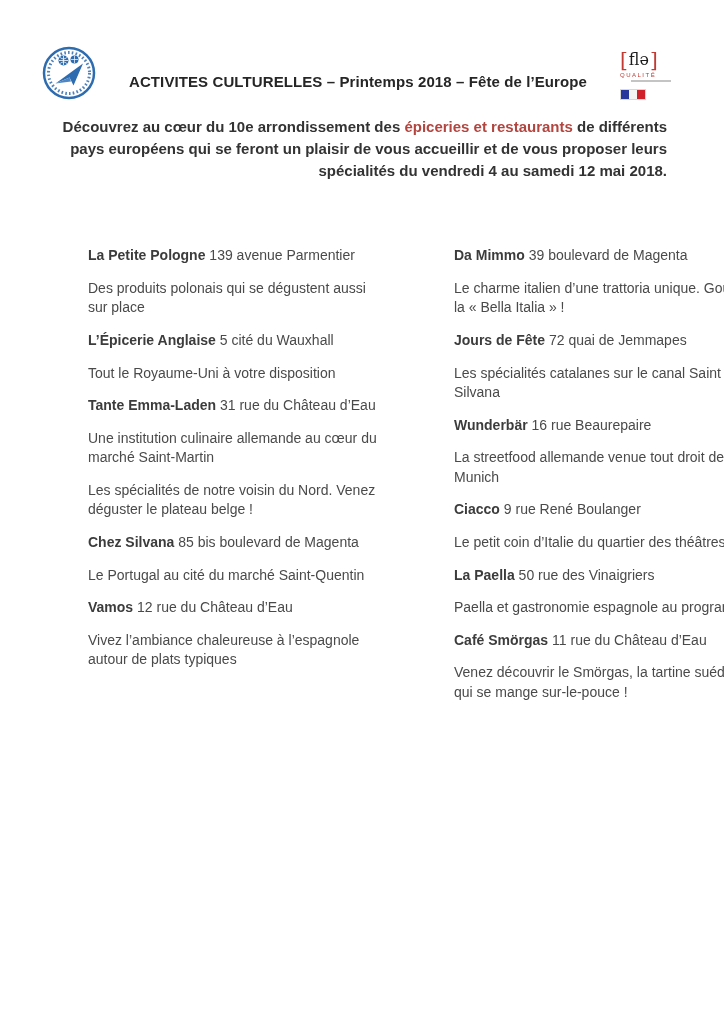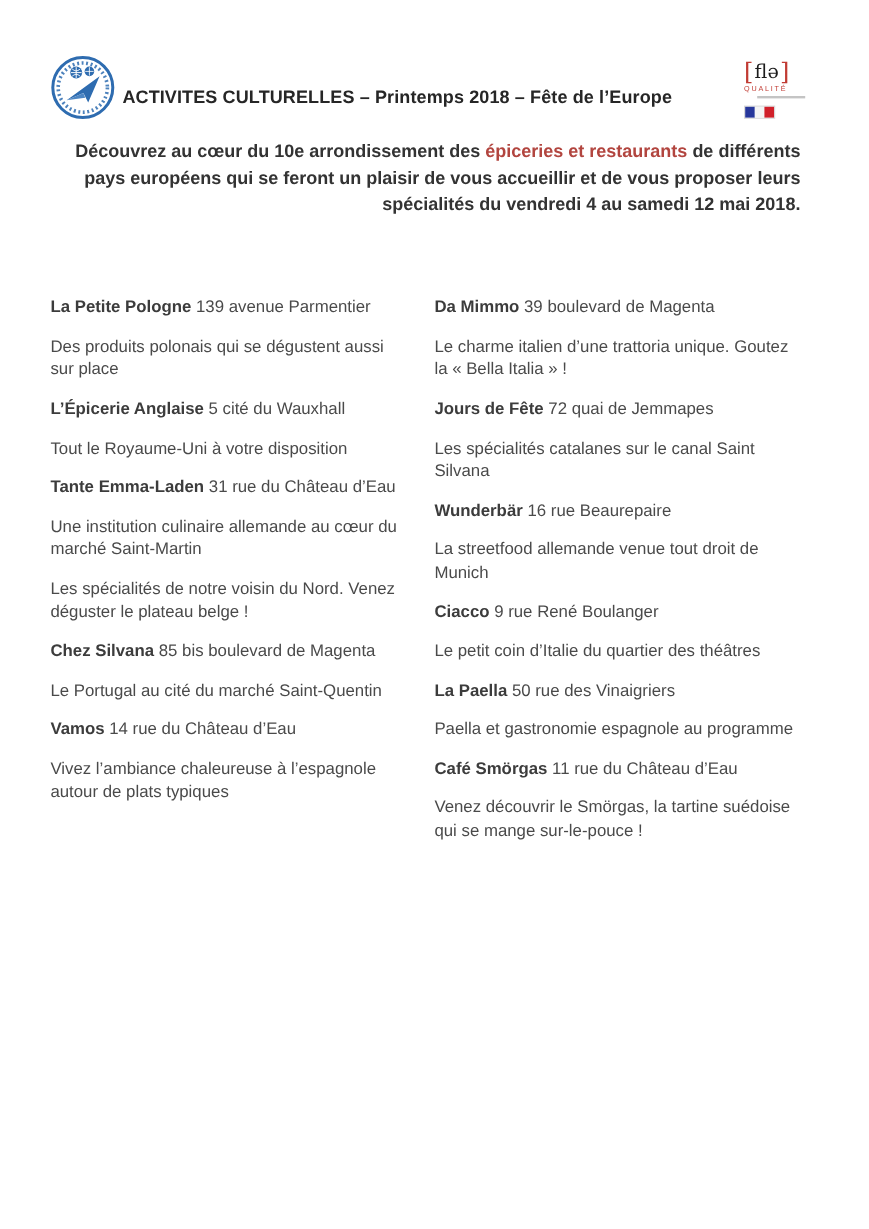--- a/index.html
+++ b/index.html
@@ -11,21 +11,21 @@
     background: #ffffff;
     font-family: "Liberation Sans", sans-serif;
     padding: 46px 42px 0 42px;
     overflow: hidden;
   }
   
   .header { display: flex; align-items: flex-start; justify-content: space-between; height: 60px; }
   .seal { width: 54px; height: 54px; flex: 0 0 auto; }
   .doc-title {
     flex: 1;
-    text-align: left;
+    text-align: center;
     font-size: 15px;
     font-weight: bold;
     color: #262626;
     margin-top: 27px;
     padding: 0 6px;
     letter-spacing: 0.1px;
   }
   .fle-logo { width: 62px; flex: 0 0 auto; margin-top: 4px; }
   .fle-row { font-family: "DejaVu Serif", serif; line-height: 1; white-space: nowrap; }
   .fle-bracket { color: #c13b33; font-size: 20px; font-weight: normal; vertical-align: -2px; }
@@ -54,21 +54,21 @@
     margin: 10px auto 0 auto;
     text-align: right;
     font-size: 15px;
     font-weight: bold;
     line-height: 1.47;
     color: #333333;
   }
   .intro .highlight { color: #b2453f; }
   
   .columns { display: flex; margin-top: 64px; }
-  .col { flex: 0 0 auto; }
+  .col { flex: 0 0 auto; margin-left: 46px; }
   .col-left  { width: 297px; margin-right: 23px; }
   .col-right { width: 308px; }
   .entry p {
     margin: 0 0 13px 0;
     font-size: 14px;
     line-height: 1.4;
     color: #4a4a4a;
   }
   .vname { font-weight: bold; color: #3c3c3c; }
 </style>
@@ -118,21 +118,21 @@
         <p>Une institution culinaire allemande au cœur du marché Saint-Martin</p>
       </div>
       <div class="entry">
         <p>Les spécialités de notre voisin du Nord. Venez déguster le plateau belge !</p>
       </div>
       <div class="entry">
         <p><span class="vname">Chez Silvana</span> <span>85 bis boulevard de Magenta</span></p>
         <p>Le Portugal au cité du marché Saint-Quentin</p>
       </div>
       <div class="entry">
-        <p><span class="vname">Vamos</span> <span>14 rue du Château d’Eau</span></p>
+        <p><span class="vname">Vamos</span> <span>12 rue du Château d’Eau</span></p>
         <p>Vivez l’ambiance chaleureuse à l’espagnole autour de plats typiques</p>
       </div>
     </div>
 
     <div class="col col-right">
       <div class="entry">
         <p><span class="vname">Da Mimmo</span> <span>39 boulevard de Magenta</span></p>
         <p>Le charme italien d’une trattoria unique. Goutez la « Bella Italia » !</p>
       </div>
       <div class="entry">

